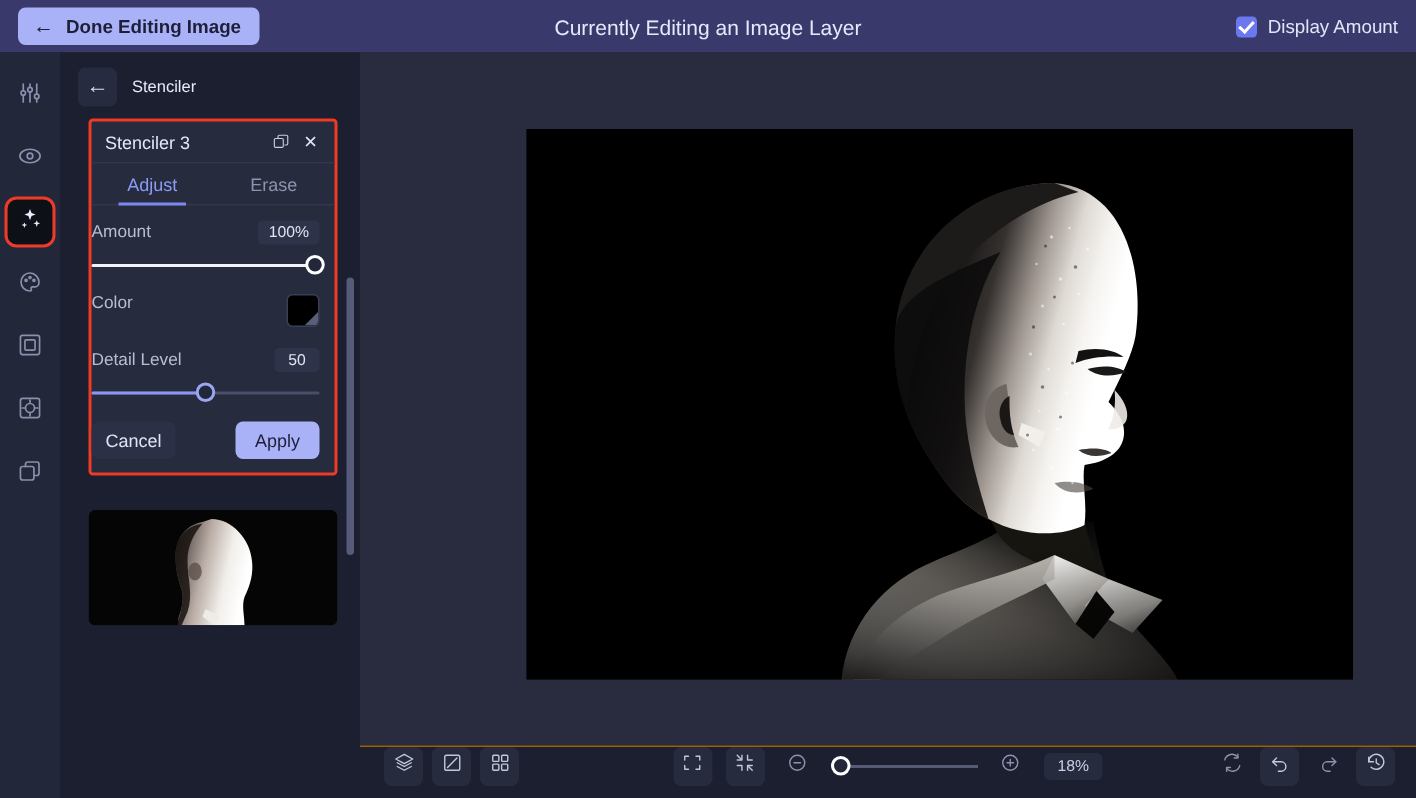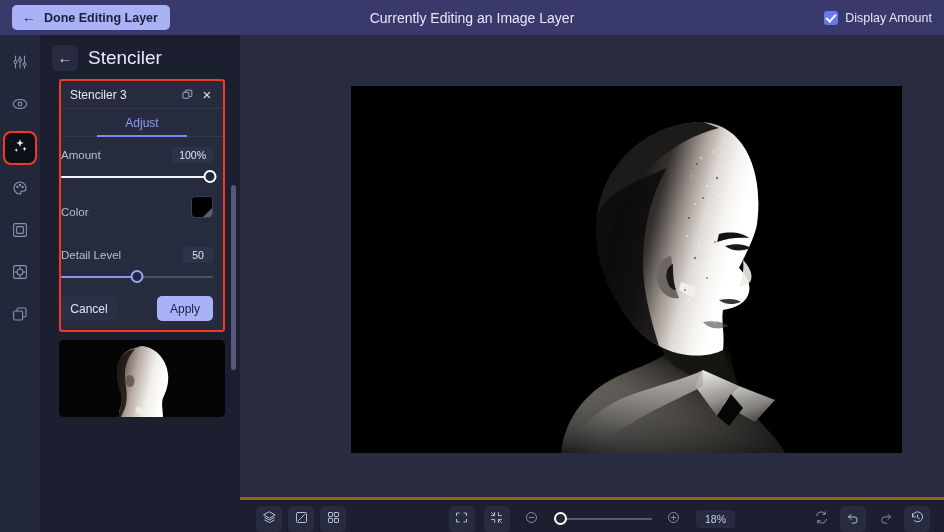--- a/index.html
+++ b/index.html
@@ -68,21 +68,21 @@
   }
   .panel-head {
     height: 45px; display: flex; align-items: center; gap: 10px;
     padding-left: 12px;
   }
   .back-btn {
     width: 26px; height: 26px; border-radius: 5px; background: #262b40;
     display: flex; align-items: center; justify-content: center;
     color: #d7dbf0; font-size: 15px; cursor: pointer;
   }
-  .panel-title { color: #e6e9fa; font-size: 19px; text-align: right; }
+  .panel-title { color: #e6e9fa; font-size: 11px; text-align: right; }
 
   
   .dialog-wrap {
     position: absolute; left: 19px; top: 44px; width: 166px;
     border: 2px solid #ef3b26; border-radius: 3px;
     background: #262b3d;
   }
   .dlg-head {
     height: 28px; display: flex; align-items: center;
     padding: 0 6px 0 9px; border-bottom: 1px solid #323751;
@@ -126,22 +126,22 @@
   .thumb {
     position: absolute; top: 0; width: 13px; height: 13px;
     border-radius: 50%; background: #22273a; transform: translateX(-50%);
   }
   .s-amount .fill { background: #f2f3fa; width: 100%; }
   .s-amount .thumb { border: 2.3px solid #ffffff; left: 98%; }
   .s-detail .fill { background: #8b97ef; width: 50%; }
   .s-detail .thumb { border: 2.3px solid #9aa5f3; left: 50%; }
 
   .color-row {
-    display: flex; align-items: flex-end; justify-content: space-between;
-    margin-bottom: 29px;
+    display: flex; align-items: flex-start; justify-content: space-between;
+    margin-bottom: 14px;
   }
   .swatch {
     width: 22px; height: 22px; border-radius: 4px; background: #000;
     position: relative; overflow: hidden; cursor: pointer;
     border: 1px solid #3a3f57;
   }
   .swatch::after {
     content: ""; position: absolute; right: 0; bottom: 0;
     border-style: solid; border-width: 0 0 9px 9px;
     border-color: transparent transparent #5a5f78 transparent;
@@ -178,22 +178,22 @@
     background: #282c3e;
   }
   .artboard {
     position: absolute; left: 111px; top: 51px; width: 551px; height: 367px;
     background: #000; overflow: hidden;
   }
 
   
   .bottombar {
     position: absolute; left: 240px; top: 497px; width: 704px; height: 35px;
-    background: #1b1f30; display: flex; align-items: flex-end;
-    border-top: 3px solid #a16207;
+    background: #1b1f30; display: flex; align-items: flex-start;
+    border-top: 1px solid #a16207;
   }
   .bbtn {
     width: 26px; height: 26px; border-radius: 5px;
     display: flex; align-items: center; justify-content: center; cursor: pointer;
   }
   .bbtn svg { width: 15px; height: 15px; stroke: #8d93ad; fill: none;
               stroke-width: 1.5; stroke-linecap: round; stroke-linejoin: round; }
   .bbtn.boxed { background: #262b3d; }
   .bbtn.boxed svg { stroke: #c3c8dd; }
   .bleft { display: flex; gap: 6px; margin-left: 16px; }
@@ -220,21 +220,21 @@
   }
 </style>
 </head>
 <body>
 
 <div id="app">
 
   <div class="topbar">
     <div class="done-btn">
       <span class="arrow">←</span>
-      <span>Done Editing Layer</span>
+      <span>Done Editing Image</span>
     </div>
     <div class="topbar-title">Currently Editing an Image Layer</div>
     <div class="display-canvas">
       <span class="chk"></span>
       <span>Display Amount</span>
     </div>
   </div>
 
   <div class="rail">
     <div class="rail-btn">
@@ -326,20 +326,21 @@
               <path d="M8 8V5.5A1.5 1.5 0 0 1 9.5 4h9A1.5 1.5 0 0 1 20 5.5v9a1.5 1.5 0 0 1-1.5 1.5H16"></path>
             </svg>
         </span>
         <span class="dlg-icon">
           <span class="dlg-x">×</span>
         </span>
       </div>
 
       <div class="tabs">
         <div class="tab on">Adjust</div>
+        <div class="tab">Erase</div>
       </div>
 
       <div class="dlg-body">
 
         <div class="row-label">
           <span class="lbl">Amount</span>
           <span class="pill">100%</span>
         </div>
         <div class="slider s-amount">
           <div class="track"></div>

